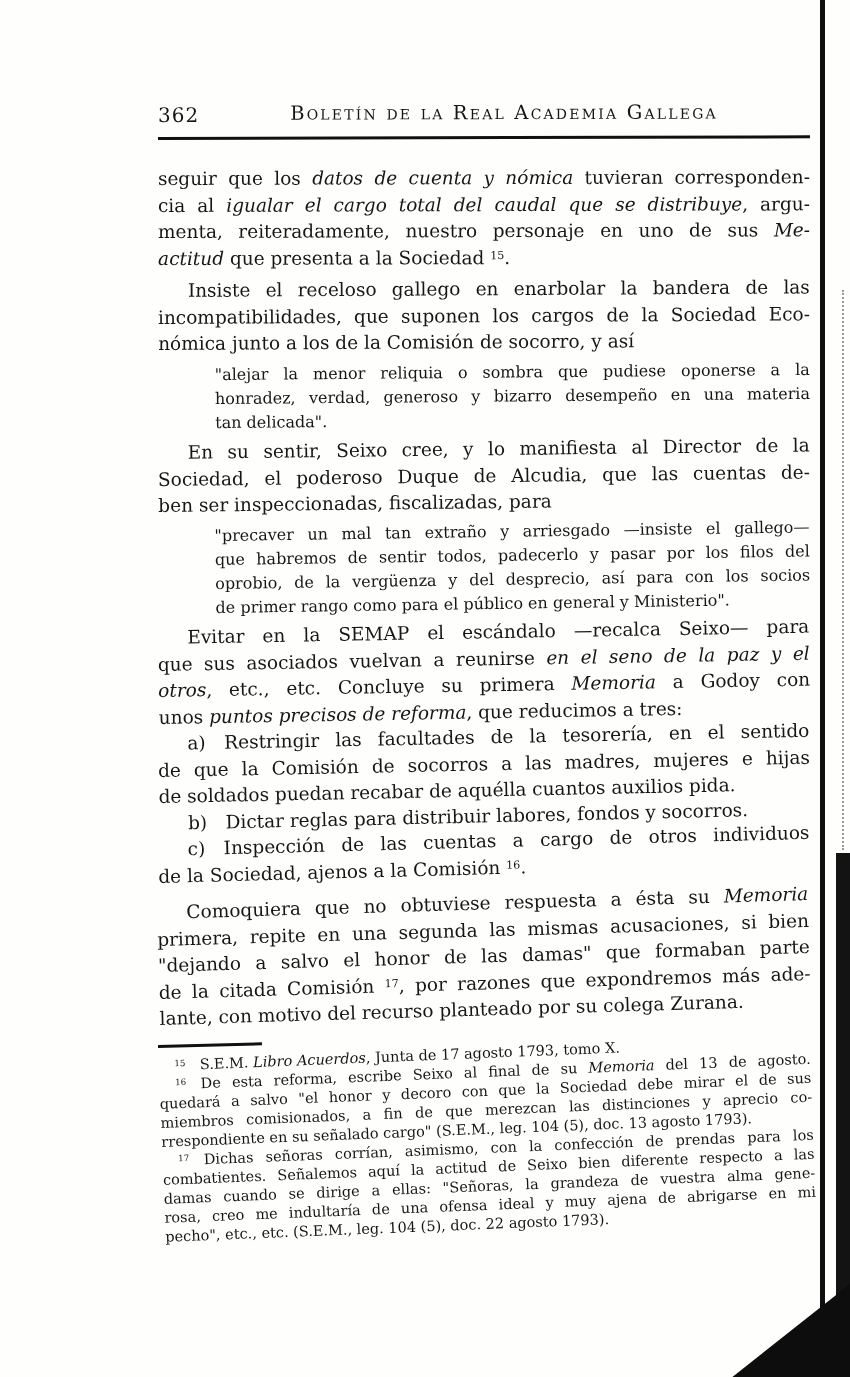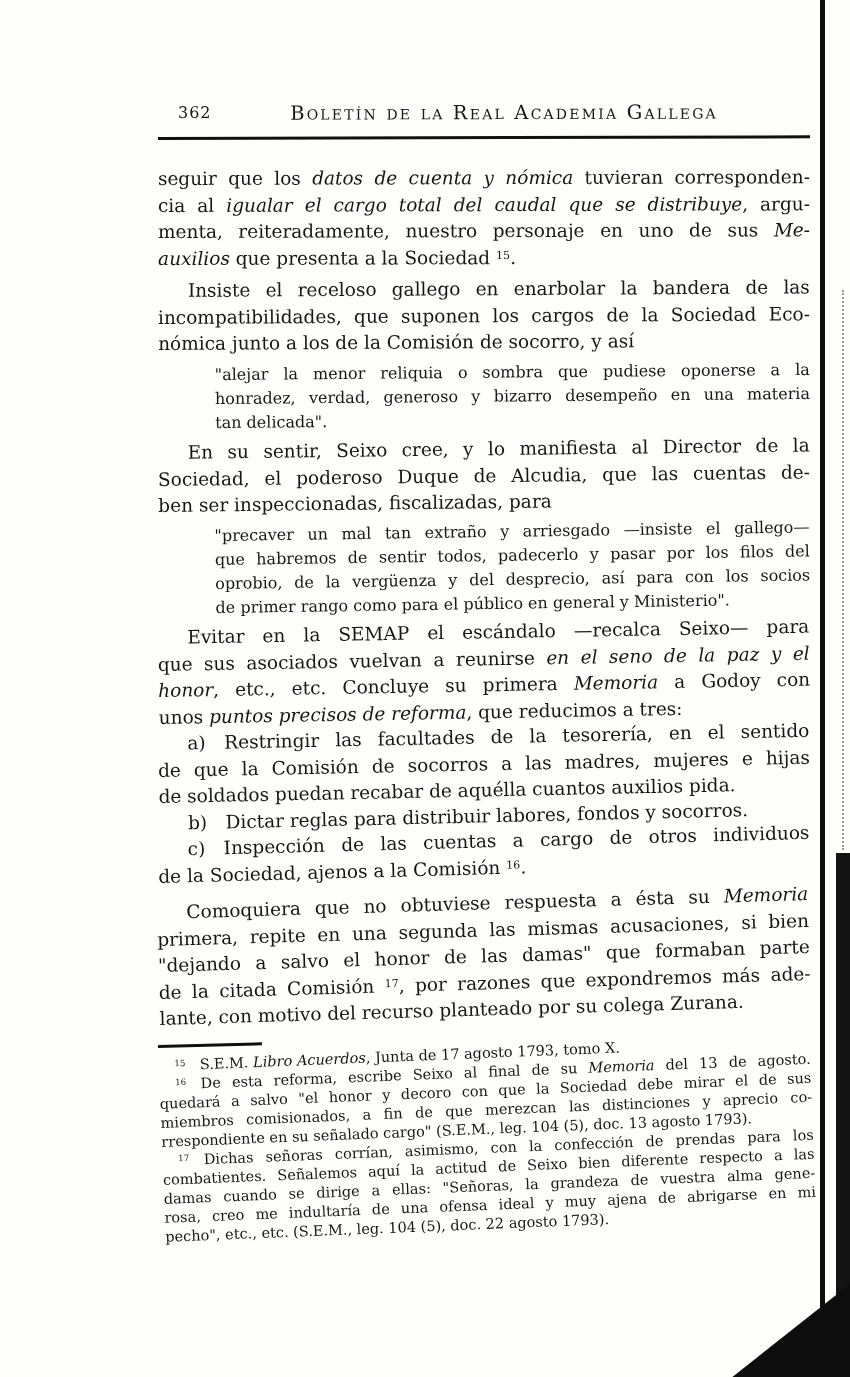--- a/index.html
+++ b/index.html
@@ -8,21 +8,21 @@
     width:850px;height:1377px;
     background:#fefefd;
     overflow:hidden;
     font-family:"DejaVu Serif", serif;
     color:#161616;
   }
   .content{
     position:absolute;left:158px;top:102px;width:652px;
   }
   .running-header{position:relative;height:26px;transform:rotate(-0.15deg);transform-origin:0 50%;}
-  .pagenum{position:absolute;left:20px;top:1px;font-size:16px;letter-spacing:1px;}
+  .pagenum{position:absolute;left:0;top:1px;font-size:20px;letter-spacing:1px;}
   .htitle{
     display:block;text-align:center;
     font-variant:small-caps;
     font-size:19.5px;letter-spacing:2.2px;
     padding-left:40px;
   }
   .header-rule{margin-top:9px;height:3px;background:#101010;transform:rotate(-0.15deg);transform-origin:0 50%;}
   .body-text{margin-top:26px;}
   .block{transform-origin:0 50%;}
   .paragraph,.list-item{font-size:18.5px;line-height:26.5px;}
@@ -57,21 +57,21 @@
       <span class="pagenum">362</span>
       <span class="htitle">Boletín de la Real Academia Gallega</span>
     </header>
     <div class="header-rule"></div>
 
     <main class="body-text">
         <div class="block paragraph" style="transform: rotate(-0.15deg);">
           <div class="line">seguir que los <i>datos de cuenta y nómica</i> tuvieran corresponden-</div>
           <div class="line">cia al <i>igualar el cargo total del caudal que se distribuye</i>, argu-</div>
           <div class="line">menta, reiteradamente, nuestro personaje en uno de sus <i>Me-</i></div>
-          <div class="line last"><i>auxilios</i> que presenta a la Sociedad <sup>15</sup>.</div>
+          <div class="line last"><i>actitud</i> que presenta a la Sociedad <sup>15</sup>.</div>
         </div>
         <div class="block paragraph indent" style="transform: rotate(-0.32deg);">
           <div class="line">Insiste el receloso gallego en enarbolar la bandera de las</div>
           <div class="line">incompatibilidades, que suponen los cargos de la Sociedad Eco-</div>
           <div class="line last">nómica junto a los de la Comisión de socorro, y así</div>
         </div>
         <div class="block quote" style="transform: rotate(-0.49deg);">
           <div class="line">"alejar la menor reliquia o sombra que pudiese oponerse a la</div>
           <div class="line">honradez, verdad, generoso y bizarro desempeño en una materia</div>
           <div class="line last">tan delicada".</div>
@@ -83,21 +83,21 @@
         </div>
         <div class="block quote" style="transform: rotate(-0.83deg);">
           <div class="line">"precaver un mal tan extraño y arriesgado —insiste el gallego—</div>
           <div class="line">que habremos de sentir todos, padecerlo y pasar por los filos del</div>
           <div class="line">oprobio, de la vergüenza y del desprecio, así para con los socios</div>
           <div class="line last">de primer rango como para el público en general y Ministerio".</div>
         </div>
         <div class="block paragraph indent" style="transform: rotate(-1deg);">
           <div class="line">Evitar en la SEMAP el escándalo —recalca Seixo— para</div>
           <div class="line">que sus asociados vuelvan a reunirse <i>en el seno de la paz y el</i></div>
-          <div class="line"><i>honor</i>, etc., etc. Concluye su primera <i>Memoria</i> a Godoy con</div>
+          <div class="line"><i>otros</i>, etc., etc. Concluye su primera <i>Memoria</i> a Godoy con</div>
           <div class="line last">unos <i>puntos precisos de reforma</i>, que reducimos a tres:</div>
         </div>
         <div class="block list-item indent" style="transform: rotate(-1.17deg);">
           <div class="line">a)  Restringir las facultades de la tesorería, en el sentido</div>
           <div class="line">de que la Comisión de socorros a las madres, mujeres e hijas</div>
           <div class="line last">de soldados puedan recabar de aquélla cuantos auxilios pida.</div>
         </div>
         <div class="block list-item indent" style="transform: rotate(-1.34deg);">
           <div class="line last">b)  Dictar reglas para distribuir labores, fondos y socorros.</div>
         </div>

